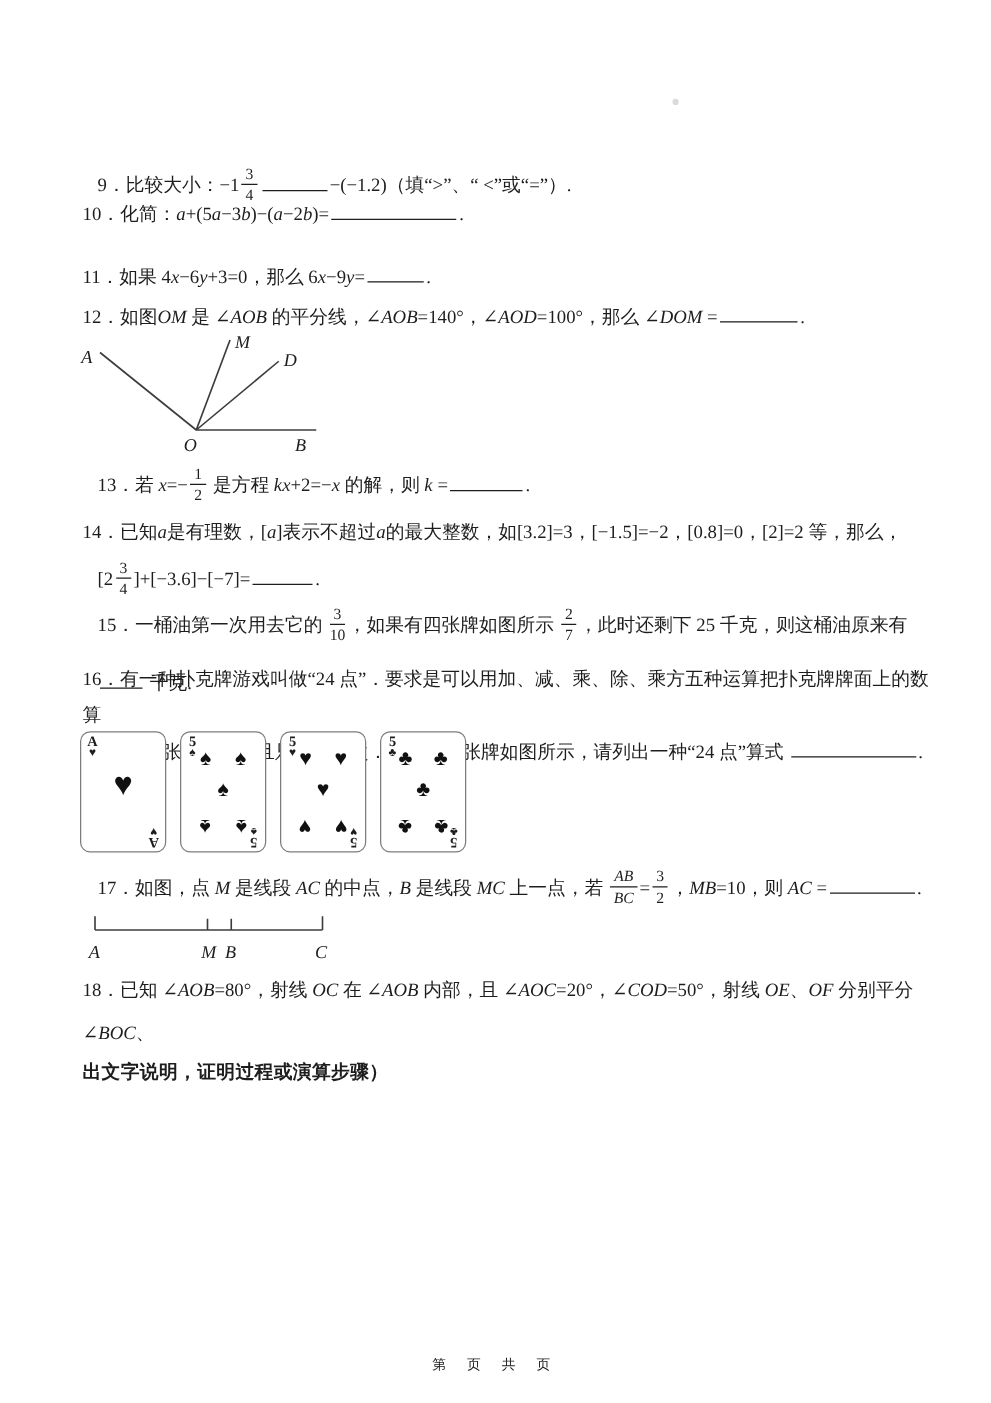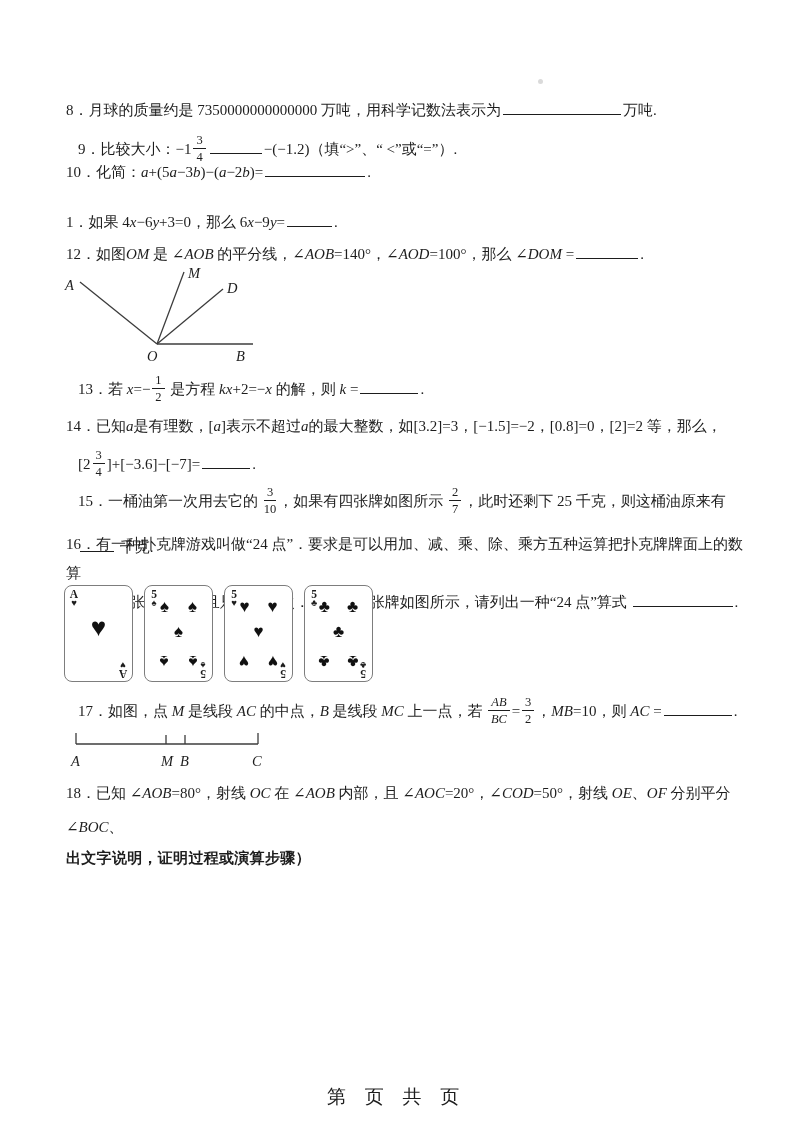--- a/index.html
+++ b/index.html
@@ -34,45 +34,42 @@
   .corner .csuit{display:block;font-size:9.5px;margin-top:-1.5px;}
   .pip{position:absolute;transform:translate(-50%,-50%);font-size:17px;color:#111;}
   .pip.big{font-size:26px;}
   .pip.p1{left:29%;top:22%;} .pip.p2{left:71%;top:22%;}
   .pip.p3{left:50%;top:48%;}
   .pip.p4{left:29%;top:79%;transform:translate(-50%,-50%) rotate(180deg);}
   .pip.p5{left:71%;top:79%;transform:translate(-50%,-50%) rotate(180deg);}
   .pip.pc{left:50%;top:44%;}
   
   .footer{position:absolute;left:0;top:1084px;width:100%;text-align:center;
-          font-size:19px;letter-spacing:7px;}
+          font-size:11px;letter-spacing:7px;}
   .dot{position:absolute;left:538px;top:79px;width:5px;height:5px;border-radius:50%;
        background:#c6c6c6;opacity:0.65;}
 </style>
 </head>
 <body>
 
 <div class="page">
 
   <div class="dot"></div>
 
-  <div class="prob" style="top:96px">
-    <div class="line"><span class="t">8．月球的质量约是 </span><span class="m">7350000000000000</span><span class="t"> 万吨，用科学记数法表示为</span><span class="blank" style="width: 118px;"></span><span class="t">万吨.</span></div>
-  </div>
 
   <div class="prob" style="top:126px">
     <div class="line tall"><span class="t">9．比较大小：</span><span class="m">−1</span><span class="frac"><span class="fn">3</span><span class="fd">4</span></span><span class="blank" style="width: 52px;"></span><span class="m">−(−1.2)</span><span class="t">（填“&gt;”、“ &lt;”或“=”）.</span></div>
   </div>
 
   <div class="prob" style="top:158px">
     <div class="line"><span class="t">10．化简：</span><span class="m"><i>a</i>+(5<i>a</i>−3<i>b</i>)−(<i>a</i>−2<i>b</i>)=</span><span class="blank" style="width: 100px;"></span><span class="t">.</span></div>
   </div>
 
   <div class="prob" style="top:208px">
-    <div class="line"><span class="t">1．如果 </span><span class="m">4<i>x</i>−6<i>y</i>+3=0</span><span class="t">，那么 </span><span class="m">6<i>x</i>−9<i>y</i>=</span><span class="blank" style="width: 45px;"></span><span class="t">.</span></div>
+    <div class="line"><span class="t">11．如果 </span><span class="m">4<i>x</i>−6<i>y</i>+3=0</span><span class="t">，那么 </span><span class="m">6<i>x</i>−9<i>y</i>=</span><span class="blank" style="width: 45px;"></span><span class="t">.</span></div>
   </div>
 
   <div class="prob" style="top:240px">
     <div class="line"><span class="t">12．如图</span><span class="m"><i>OM</i></span><span class="t"> 是 </span><span class="m">∠<i>AOB</i></span><span class="t"> 的平分线，</span><span class="m">∠<i>AOB</i>=140°</span><span class="t">，</span><span class="m">∠<i>AOD</i>=100°</span><span class="t">，那么 </span><span class="m">∠<i>DOM</i> =</span><span class="blank" style="width: 62px;"></span><span class="t">.</span></div>
   </div>
 
   <div class="fig" style="left:60px;top:262px">
     <svg width="212" height="108" viewBox="0 0 212 108">
       <line class="stroke" x1="97" y1="82" x2="20" y2="20"></line>
       <line class="stroke" x1="97" y1="82" x2="124" y2="10"></line>

